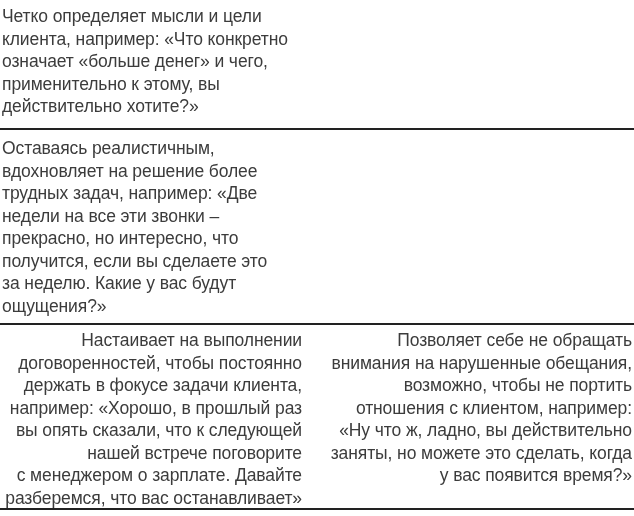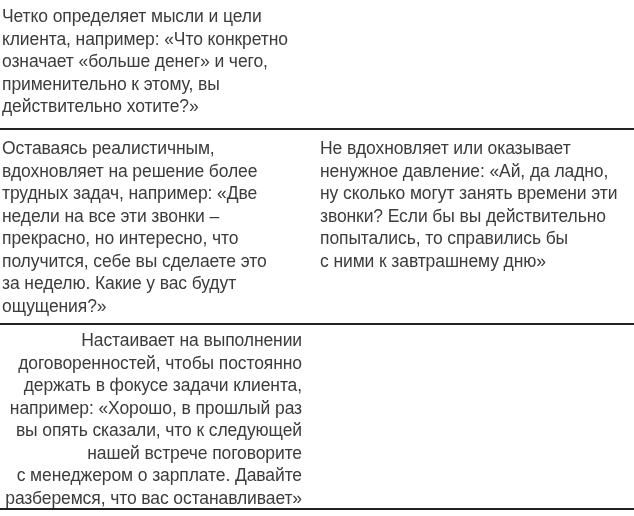--- a/index.html
+++ b/index.html
@@ -57,39 +57,40 @@
   </div>
 
   <div class="divider"></div>
 
   <div class="row row-2">
     <div class="cell">Оставаясь реалистичным,
 вдохновляет на решение более
 трудных задач, например: «Две
 недели на все эти звонки –
 прекрасно, но интересно, что
-получится, себе вы сделаете это
+получится, если вы сделаете это
 за неделю. Какие у вас будут
 ощущения?»</div>
-    <div class="cell">Не вдохновляет или оказывает
-ненужное давление: «Ай, да ладно,
-ну сколько могут занять времени эти
-звонки? Если бы вы действительно
-попытались, то справились бы
-с ними к завтрашнему дню»</div>
   </div>
 
   <div class="divider"></div>
 
   <div class="row row-3">
     <div class="cell">Настаивает на выполнении
 договоренностей, чтобы постоянно
 держать в фокусе задачи клиента,
 например: «Хорошо, в прошлый раз
 вы опять сказали, что к следующей
 нашей встрече поговорите
 с менеджером о зарплате. Давайте
 разберемся, что вас останавливает»</div>
+    <div class="cell">Позволяет себе не обращать
+внимания на нарушенные обещания,
+возможно, чтобы не портить
+отношения с клиентом, например:
+«Ну что ж, ладно, вы действительно
+заняты, но можете это сделать, когда
+у вас появится время?»</div>
   </div>
 
   <div class="divider"></div>
 
 </div>
 
 </body></html>

